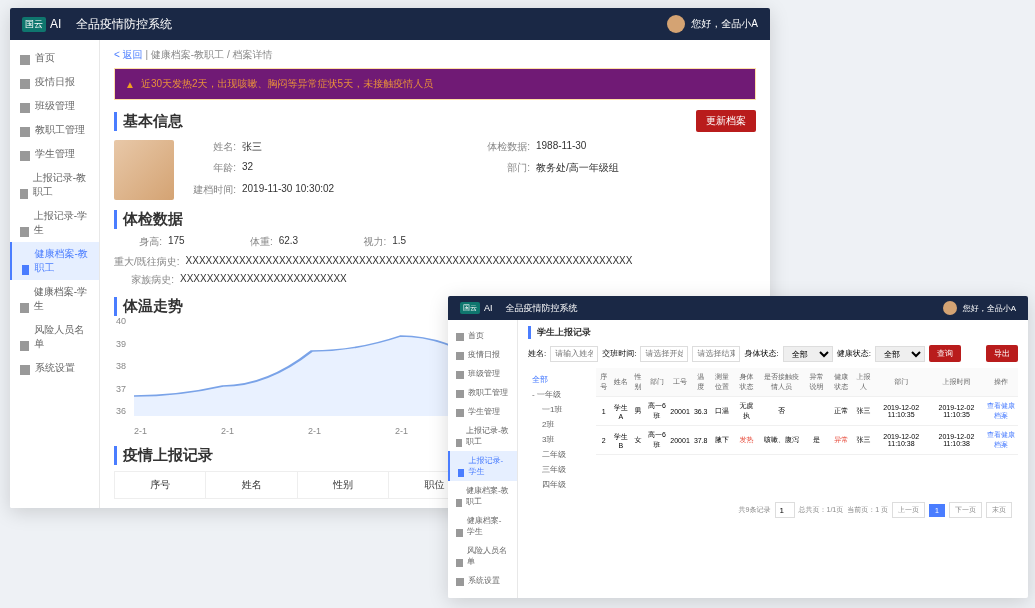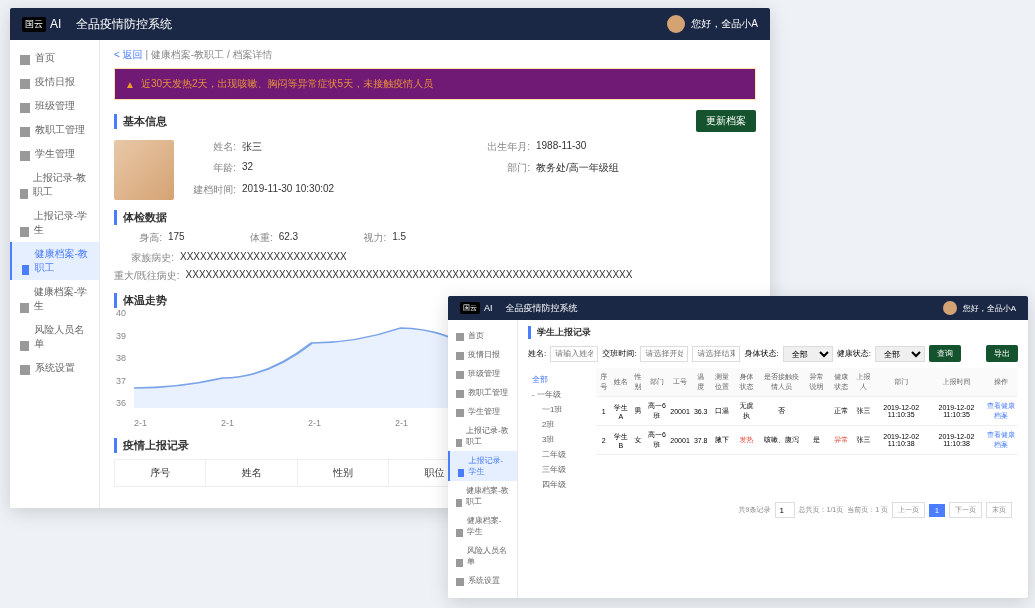--- a/index.html
+++ b/index.html
@@ -6,21 +6,21 @@
 body{background:#eef1f5;width:1035px;height:608px;overflow:hidden;position:relative}
 .w{position:absolute;background:#fff;box-shadow:0 4px 20px rgba(0,0,0,.15);border-radius:2px;overflow:hidden}
 .w1{left:10px;top:8px;width:760px;height:500px;z-index:1}
 .w2{left:448px;top:296px;width:580px;height:302px;z-index:2}
 .hd{background:#1a2845;color:#fff;display:flex;align-items:center;padding:0 12px}
 .w1 .hd{height:32px}
 .w2 .hd{height:24px;font-size:9px}
 .logo{display:flex;align-items:center;gap:4px;font-weight:500}
 .w1 .logo{font-size:12px}
 .w2 .logo{font-size:9px}
-.logo-box{background:#000000;padding:1px 3px;border-radius:2px;font-size:9px}
+.logo-box{background:#0f766e;padding:1px 3px;border-radius:2px;font-size:9px}
 .w2 .logo-box{font-size:7px}
 .sp{flex:1}
 .usr{display:flex;align-items:center;gap:6px;font-size:10px}
 .w2 .usr{font-size:8px}
 .av{width:18px;height:18px;border-radius:50%;background:#d4a373}
 .w2 .av{width:14px;height:14px}
 .bd{display:flex;height:calc(100% - 32px)}
 .w2 .bd{height:calc(100% - 24px)}
 .sb{width:90px;background:#fff;border-right:1px solid #e8e8e8;padding:6px 0;font-size:10px}
 .w2 .sb{width:70px;font-size:8px}
@@ -31,23 +31,23 @@
 .w2 .ic{width:8px;height:8px}
 .sbi.act .ic{background:#4a7dff}
 .mn{flex:1;padding:8px 14px;overflow:auto;font-size:10px}
 .w2 .mn{padding:6px 10px;font-size:8px}
 .bc{color:#888;font-size:10px;padding-bottom:6px}
 .bc a{color:#4a7dff;text-decoration:none}
 .al{background:#701a75;border:1px solid #ffe0a6;color:#e8903a;padding:8px 10px;font-size:10px;display:flex;align-items:center;gap:6px;margin-bottom:10px}
 .al::before{content:"▲";color:#f0a020}
 .sec{margin-bottom:10px}
 .sec-h{display:flex;justify-content:space-between;align-items:center;margin-bottom:8px}
-.sec-t{font-size:11px;font-weight:bold;color:#333;border-left:3px solid #4a7dff;padding-left:6px}
+.sec-t{font-size:15px;font-weight:bold;color:#333;border-left:3px solid #4a7dff;padding-left:6px}
 .w2 .sec-t{font-size:9px}
-.btn-p{background:#14532d;color:#fff;border:none;padding:4px 10px;font-size:10px;border-radius:2px;cursor:pointer}
+.btn-p{background:#b91c1c;color:#fff;border:none;padding:4px 10px;font-size:10px;border-radius:2px;cursor:pointer}
 .w2 .btn-p{font-size:8px;padding:3px 8px}
 .info{display:flex;gap:14px}
 .photo{width:60px;height:60px;background:linear-gradient(135deg,#e8c8a8,#d4a373);border-radius:2px}
 .flds{flex:1;display:grid;grid-template-columns:1fr 1fr;gap:4px 20px;font-size:10px}
 .fld{display:flex;gap:6px}
 .fl{color:#888;min-width:48px;text-align:right}
 .fv{color:#333}
 .ex{display:flex;gap:40px;font-size:10px;margin-bottom:6px}
 .lr{display:flex;gap:6px;font-size:10px;margin-bottom:4px}
 .lr .fl{min-width:60px}
@@ -148,21 +148,21 @@
             <button class="btn-p">更新档案</button>
           </div>
     <div class="info">
      <div class="photo"></div>
      <div class="flds">
       <div class="fld">
                 <span class="fl">姓名:</span>
                 <span class="fv">张三</span>
               </div>
       <div class="fld">
-                <span class="fl">出生年月:</span>
+                <span class="fl">体检数据:</span>
                 <span class="fv">1988-11-30</span>
               </div>
       <div class="fld">
                 <span class="fl">年龄:</span>
                 <span class="fv">32</span>
               </div>
       <div class="fld">
                 <span class="fl">部门:</span>
                 <span class="fv">教务处/高一年级组</span>
               </div>
@@ -184,26 +184,26 @@
      <div class="fld">
               <span class="fl">体重:</span>
               <span class="fv">62.3</span>
             </div>
      <div class="fld">
               <span class="fl">视力:</span>
               <span class="fv">1.5</span>
             </div>
     </div>
     <div class="lr">
+            <span class="fl">重大/既往病史:</span>
+            <span class="fv">XXXXXXXXXXXXXXXXXXXXXXXXXXXXXXXXXXXXXXXXXXXXXXXXXXXXXXXXXXXXXXXXXXX</span>
+          </div>
+    <div class="lr">
             <span class="fl">家族病史:</span>
             <span class="fv">XXXXXXXXXXXXXXXXXXXXXXXXX</span>
-          </div>
-    <div class="lr">
-            <span class="fl">重大/既往病史:</span>
-            <span class="fv">XXXXXXXXXXXXXXXXXXXXXXXXXXXXXXXXXXXXXXXXXXXXXXXXXXXXXXXXXXXXXXXXXXX</span>
           </div>
    </div>
    <div class="sec">
     <div class="sec-t">体温走势</div>
     <div class="chart">
      <div class="yax" id="yax">
               <span>40</span>
               <span>39</span>
               <span>38</span>
               <span>37</span>

